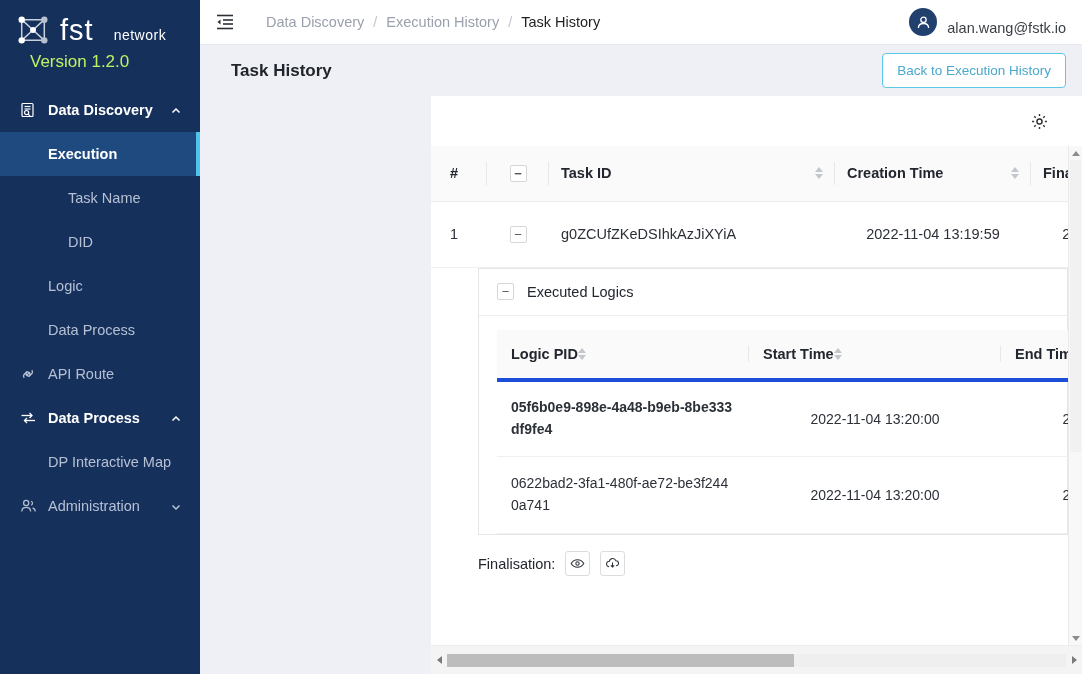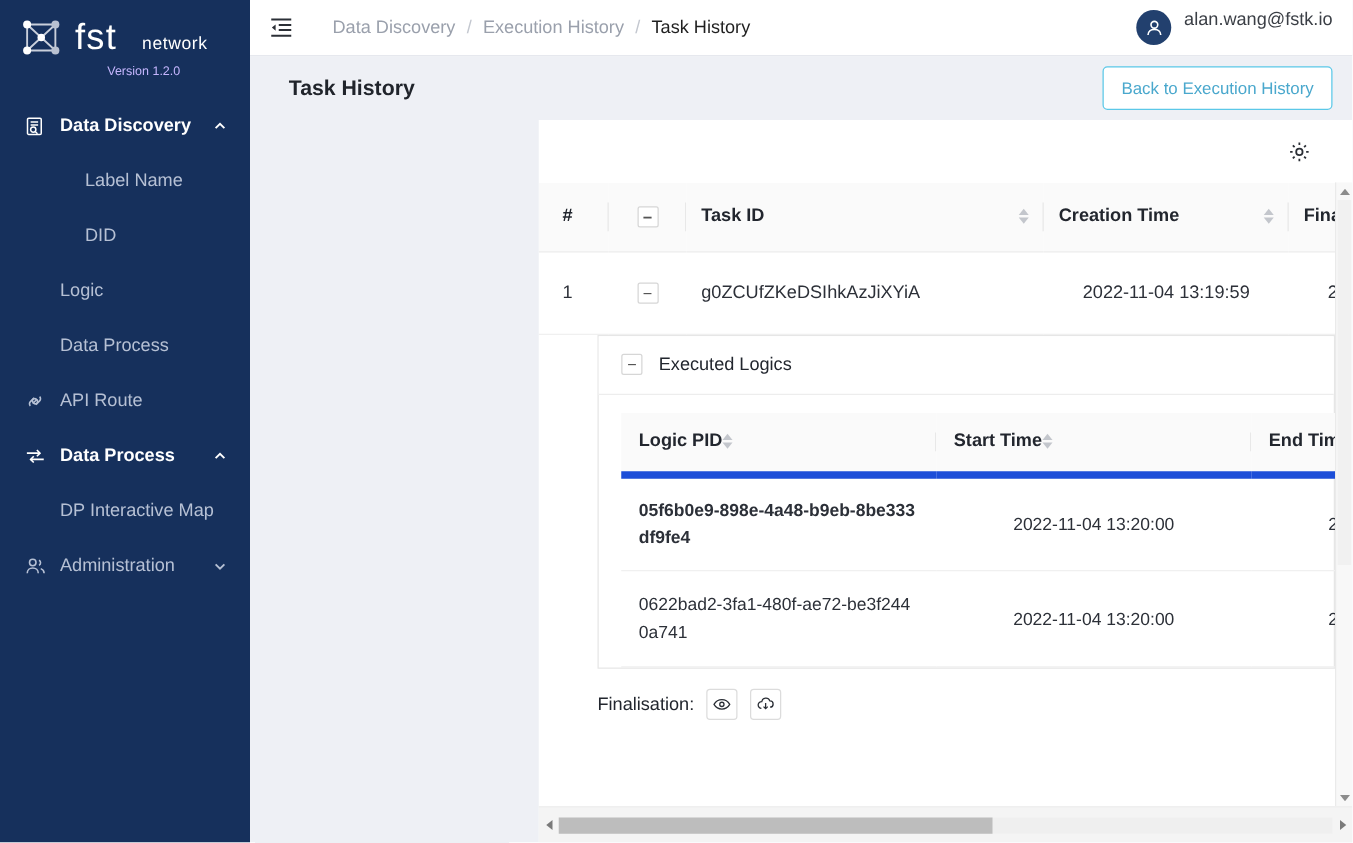--- a/index.html
+++ b/index.html
@@ -20,21 +20,21 @@
     position: relative;
     overflow: hidden;
   }
   .brand { padding: 14px 0 0 14px; }
   .brand-row { display: flex; align-items: center; gap: 8px; }
   .logo-mark { width: 38px; height: 32px; flex: 0 0 38px; }
   .brand-text { font-size: 27px; color: #ffffff; letter-spacing: .5px; line-height: 1;
                 display: flex; align-items: baseline; }
   .brand-fst { font-weight: 400; font-size: 29px; letter-spacing: 1px; }
   .brand-net { font-size: 14px; margin-left: 20px; letter-spacing: .5px; }
-  .version { color: #c4b5fd; font-size: 10px; margin: 6px 0 0 16px; text-align: center; }
+  .version { color: #bef264; font-size: 17px; margin: 6px 0 0 16px; }
 
   .nav { margin-top: 16px; }
   .nav-item {
     display: flex; align-items: center;
     height: 44px; padding-left: 18px;
     color: #b6c0d4; font-size: 14.5px;
     cursor: pointer; position: relative;
   }
   .nav-item .ico { width: 20px; height: 18px; flex: 0 0 20px; margin-right: 10px;
                    display: flex; align-items: center; justify-content: center; }
@@ -57,21 +57,21 @@
     height: 45px; background: #ffffff;
     display: flex; align-items: center;
     border-bottom: 1px solid #e6e8ee;
     padding: 0 16px 0 14px;
   }
   .collapse-btn { width: 22px; height: 22px; cursor: pointer; display:flex; align-items:center; justify-content:center; }
   .crumbs { display: flex; align-items: center; margin-left: 30px; font-size: 14.5px; }
   .crumb { color: #9aa0ac; cursor: pointer; }
   .crumb.current { color: #1f1f1f; cursor: default; }
   .crumb-sep { color: #c3c7cf; margin: 0 9px; }
-  .user { margin-left: auto; display: flex; align-items: flex-start; gap: 10px; cursor: pointer; }
+  .user { margin-left: auto; display: flex; align-items: flex-end; gap: 10px; cursor: pointer; }
   .avatar { width: 28px; height: 28px; border-radius: 50%; background: #22406e;
             display: flex; align-items: center; justify-content: center; }
   .user-email { color: #3b3f46; font-size: 14.5px; }
 
   #titlerow {
     height: 51px; display: flex; align-items: center;
     padding: 0 16px 0 31px;
   }
   #page-title { font-size: 17px; color: #20242b; font-weight: 600; }
   #back-btn {
@@ -136,21 +136,21 @@
   .nested-head {
     height: 47px; display: flex; align-items: center; gap: 13px;
     padding: 0 18px; border-bottom: 1px solid #ededed; background: #fff;
   }
   .nested-head .label { font-size: 14.5px; color: #22262e; }
   .nested-inner { padding: 14px 18px 0 18px; }
   .ntable { width: 100%; border-collapse: collapse; table-layout: fixed; }
   .ntable thead th {
     background: #fafafa; height: 50px; font-size: 14.5px; color: #22262e;
     font-weight: 600; text-align: right; padding: 0 14px;
-    border-bottom: 6px solid #1d4ed8; position: relative;
+    border-bottom: 4px solid #1d4ed8; position: relative;
   }
   .ntable thead th .thinner { display: flex; align-items: center; }
   .ntable tbody td {
     height: 77px; font-size: 14px; color: #2c3038; padding: 10px 14px;
     border-bottom: 1px solid #f0f0f0; vertical-align: middle;
   }
   .n-col-pid { width: 252px; }
   .n-col-st  { width: 252px; }
   .n-col-et  { width: 252px; }
   .pid { font-weight: 700; line-height: 1.55; word-break: break-all; }
@@ -232,24 +232,27 @@
           </svg>
         </span>
         <span>Data Discovery</span>
         <span class="caret">
           <svg width="12" height="12" viewBox="0 0 12 12" fill="none" stroke="#ffffff" stroke-width="1.5">
             <polyline points="2.5,7.5 6,4 9.5,7.5"></polyline>
           </svg>
         </span>
       </div>
 
+      <div class="nav-item sub active">
+        <span>Execution</span>
+      </div>
 
 
       <div class="nav-item sub2">
-        <span>Label Name</span>
+        <span>Task Name</span>
       </div>
 
       <div class="nav-item sub2">
         <span>DID</span>
       </div>
 
       <div class="nav-item sub">
         <span>Logic</span>
       </div>
 

